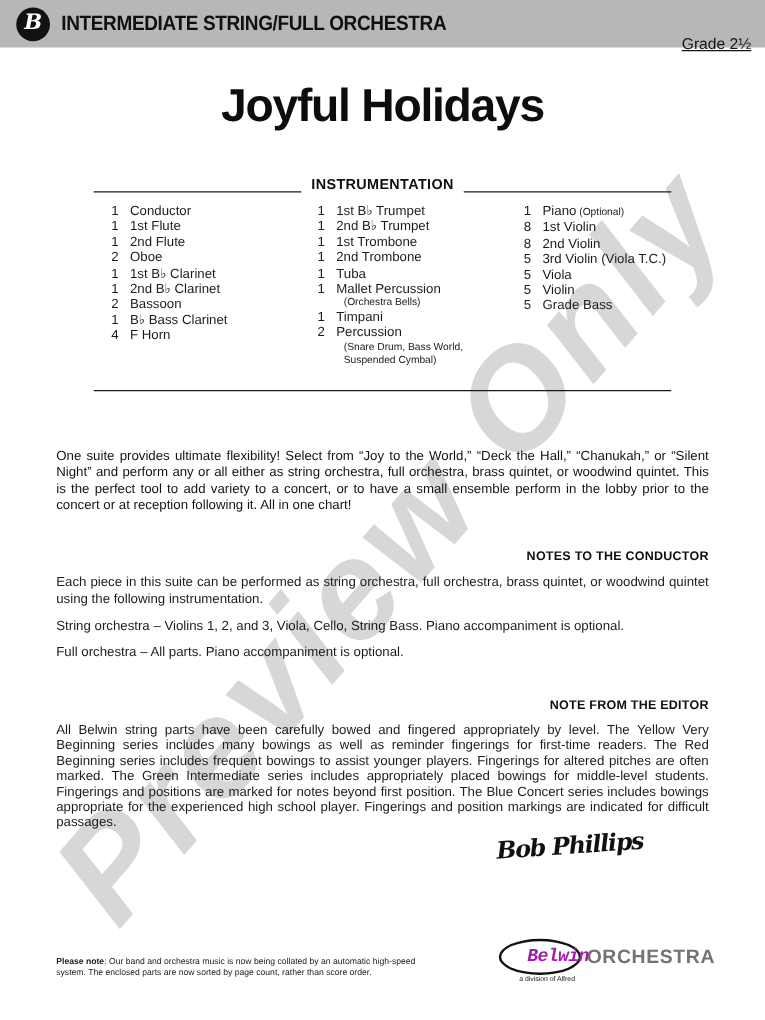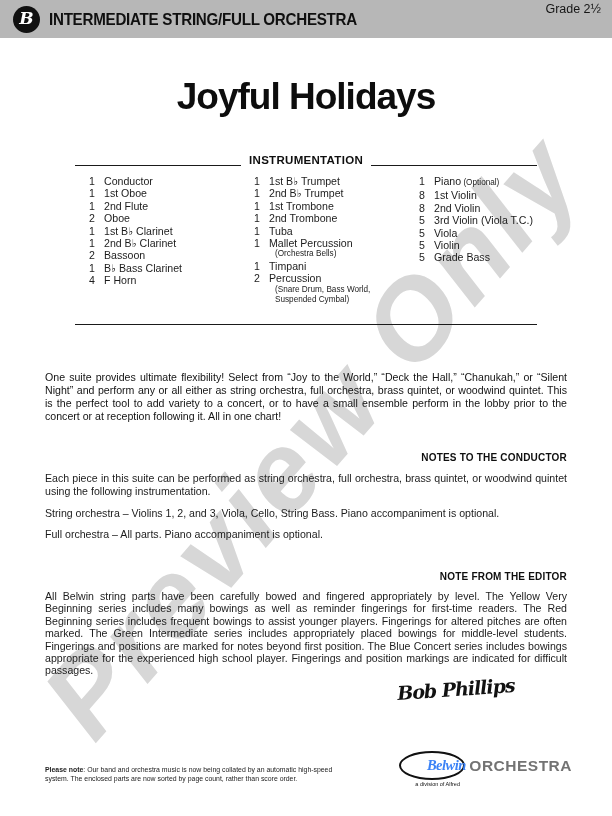--- a/index.html
+++ b/index.html
@@ -48,26 +48,27 @@
   .series-title{
     margin-left:9px;
     font-weight:bold;
     font-size:16.5px;
     letter-spacing:-0.3px;
     transform:scaleX(0.92);transform-origin:left center;
     white-space:nowrap;
     color:#101010;
   }
   .grade{
-    position:absolute;right:11px;top:2px;
+    position:absolute;right:11px;top:28px;
     font-size:12.5px;
     color:#161616;
-  }
-  
-  .content{position:absolute;left:0;top:38px;width:612px;padding:16px 45px;box-sizing:border-box;}
+    text-decoration:underline;
+  }
+  
+  .content{position:absolute;left:0;top:38px;width:612px;padding:4px 45px;box-sizing:border-box;}
   .piece-title{
     margin-top:22px;
     text-align:center;
     font-size:37px;font-weight:bold;
     letter-spacing:-1px;
     color:#0d0d0d;
   }
   .arranger{
     margin-top:5px;
     text-align:center;
@@ -150,24 +151,24 @@
     position:absolute;right:40px;top:751px;
     display:flex;align-items:center;
   }
   .pub-oval{
     width:62px;height:25px;
     border:2.5px solid #111;border-radius:50%;
     display:flex;align-items:center;justify-content:center;
     position:relative;
   }
   .pub-oval .script{
-    font-family:Liberation Serif, serif;
+    font-family:Liberation Mono, monospace;
     font-style:italic;font-weight:bold;
     font-size:14.5px;letter-spacing:-0.5px;
-    color:#3b82f6;white-space:nowrap;margin-left:28px;
+    color:#a21caf;white-space:nowrap;margin-left:28px;
   }
   .pub-caps{
     font-size:15.5px;font-weight:bold;letter-spacing:0.5px;
     margin-left:4px;color:#737373;
   }
   .pub-tagline{
     position:absolute;left:14px;top:28px;
     font-size:5.5px;color:#111;white-space:nowrap;
   }
 </style>
@@ -199,21 +200,21 @@
       </div>
 
       <div class="inst-columns">
           <div class="inst-col">
             <div class="inst-row">
               <span class="qty">1</span>
               <span class="iname">Conductor</span>
             </div>
             <div class="inst-row">
               <span class="qty">1</span>
-              <span class="iname">1st Oboe</span>
+              <span class="iname">1st Flute</span>
             </div>
             <div class="inst-row">
               <span class="qty">1</span>
               <span class="iname">2nd Flute</span>
             </div>
             <div class="inst-row">
               <span class="qty">2</span>
               <span class="iname">Oboe</span>
             </div>
             <div class="inst-row">

